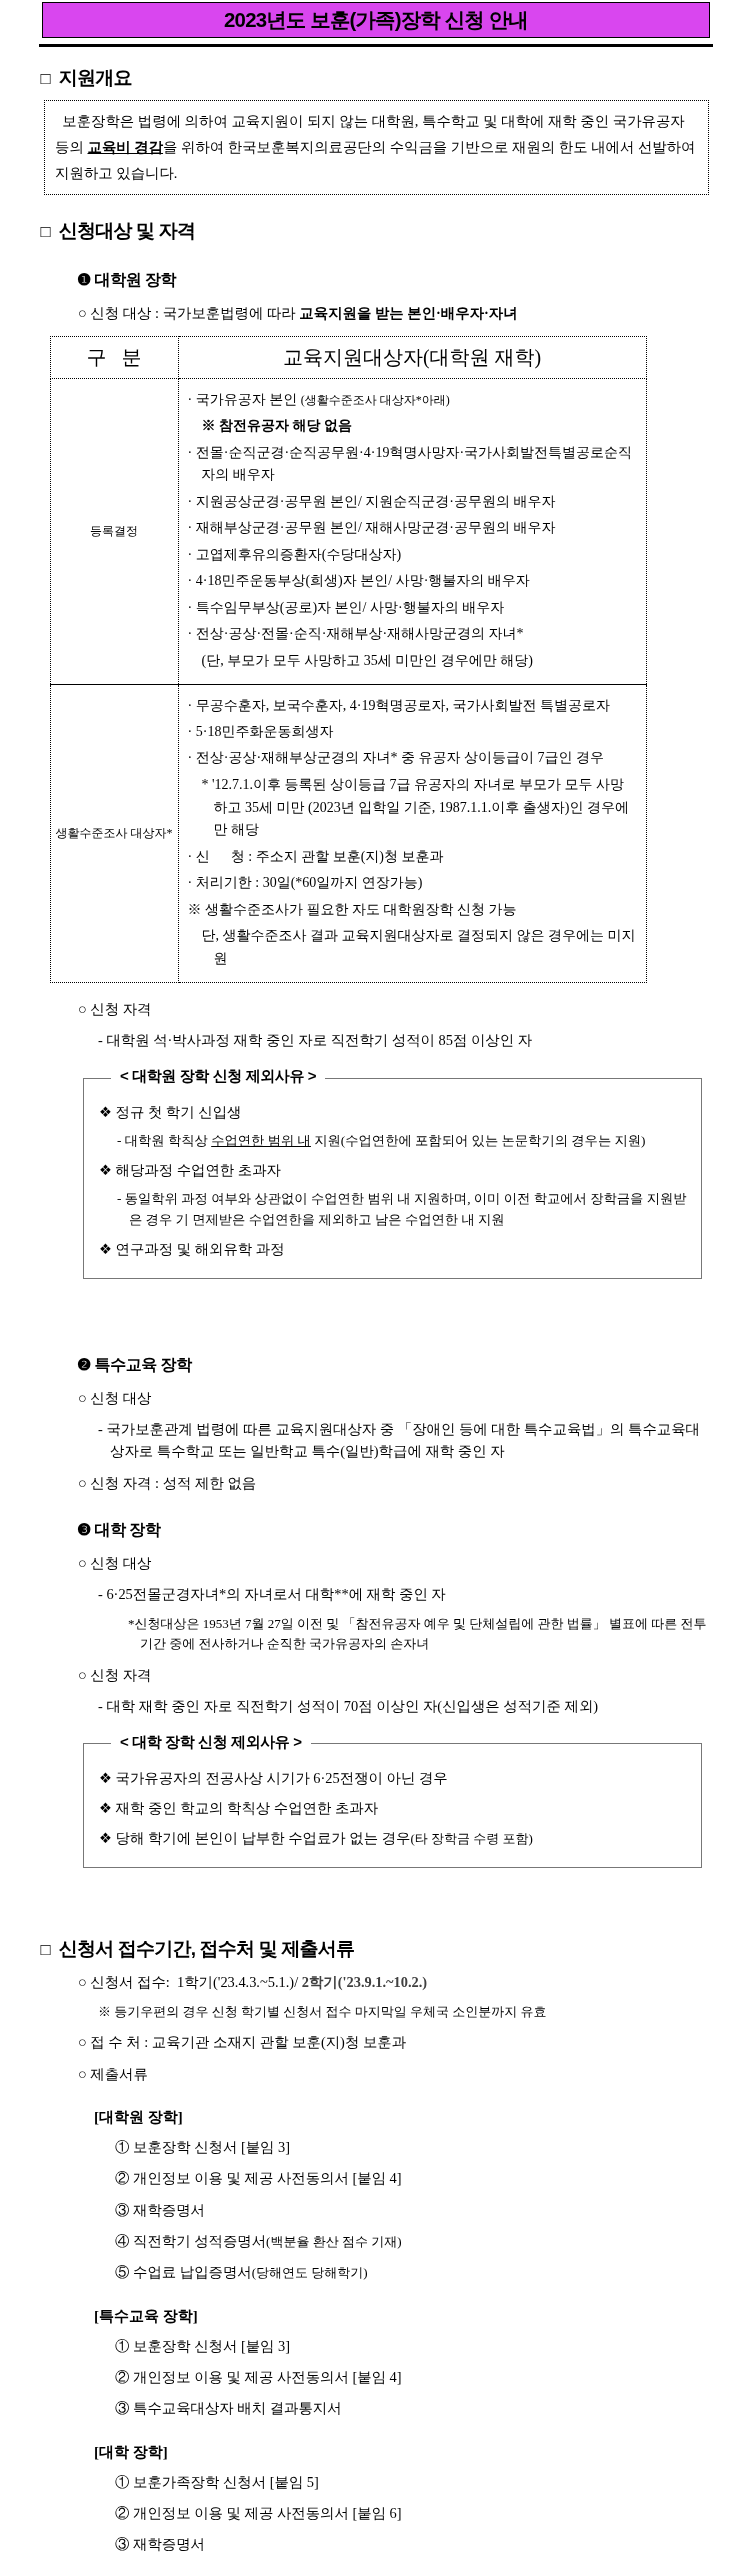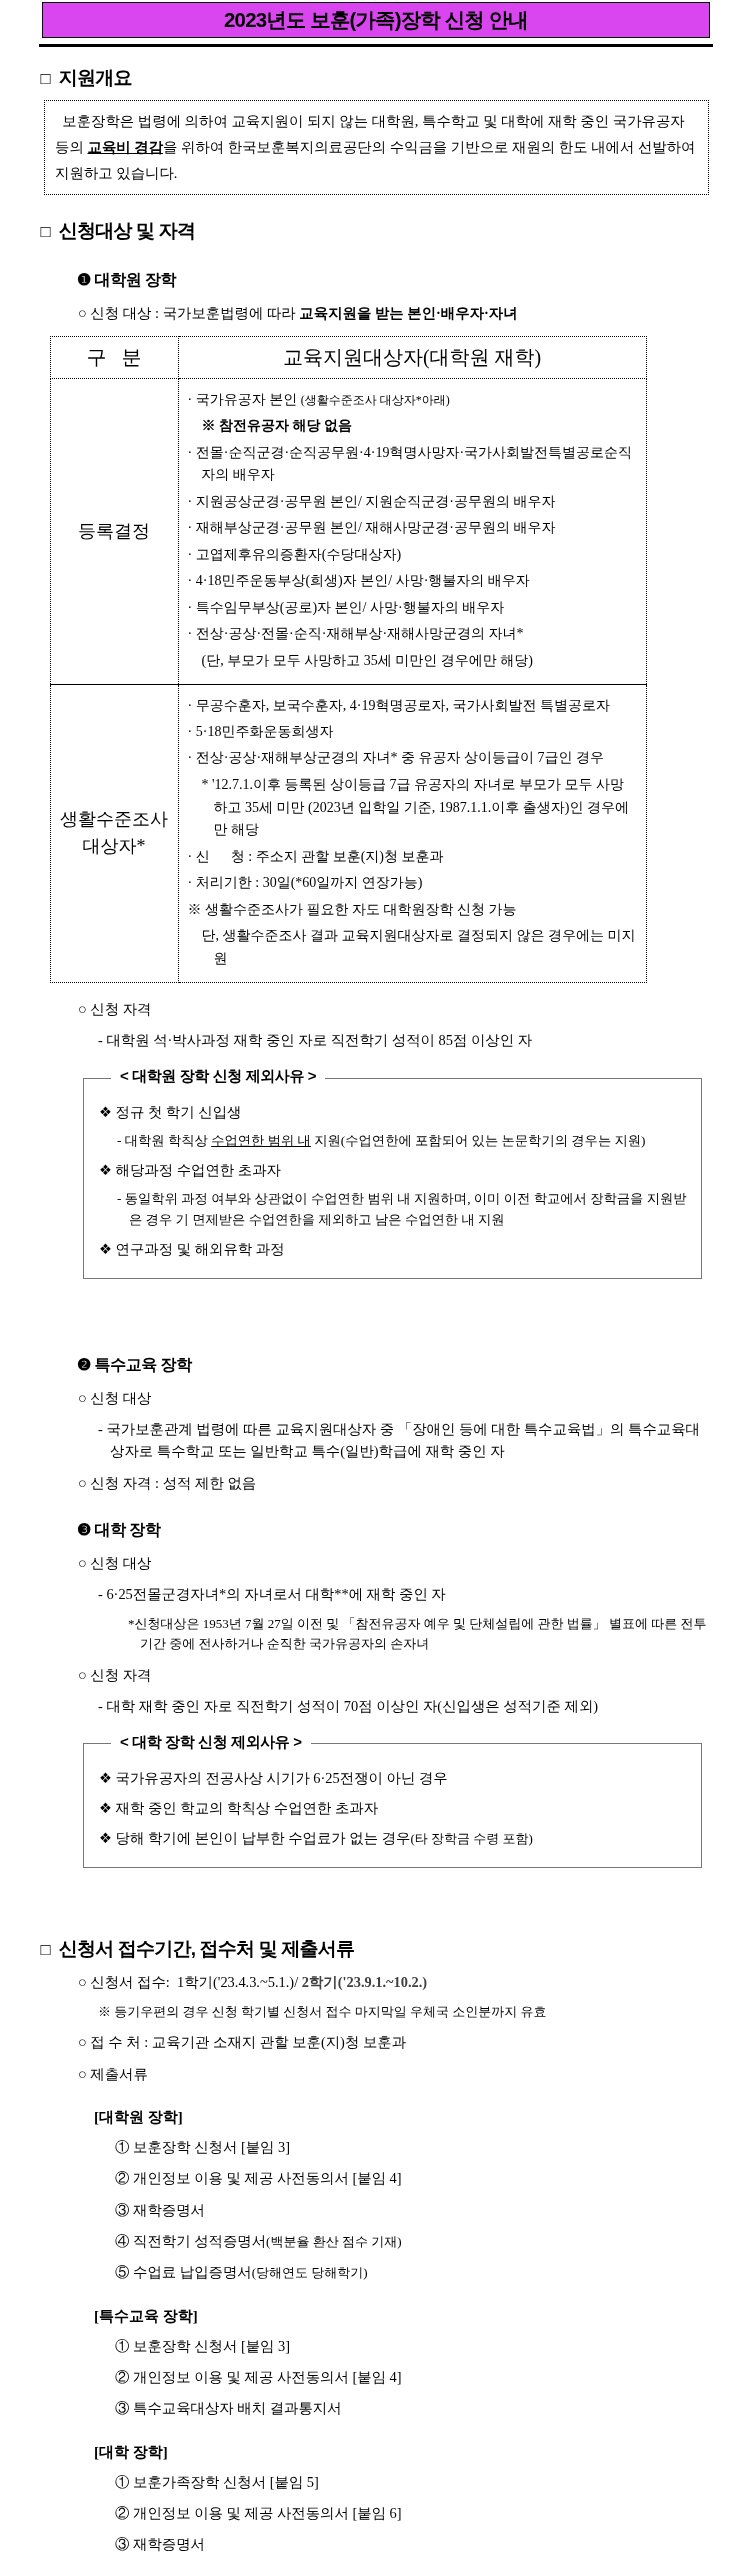--- a/index.html
+++ b/index.html
@@ -40,21 +40,21 @@
   .hang2{padding-left:12px;text-indent:-12px;}
   .b{font-weight:bold;}
   .u{text-decoration:underline;}
   .sm{font-size:12px;}
   .md{font-size:13px;}
   .blue{color:#404040;font-weight:bold;}
   .brkt{font-weight:bold;font-size:15px;margin:23px 0 9px 55px;}
   .tbl{border-collapse:collapse;margin:12px 3px 15px 10.6px;width:597px;table-layout:fixed;}
   .tbl th,.tbl td{border:0.8px dotted #000;vertical-align:middle;}
   .tbl th{font-weight:normal;font-size:20px;padding:6.8px 0;white-space:pre;}
-  .tbl td.lbl{width:127px;text-align:center;font-size:18px;white-space:pre-wrap;line-height:1.5;}
+  .tbl td.lbl{width:127px;text-align:center;font-size:12px;white-space:pre-wrap;line-height:1.5;}
   .tbl td.cnt{padding:6px 7.6px 7.6px 9px;}
   .tbl tr.r2 td{border-top:0.8px solid #000;}
   .tl{white-space:pre-wrap;line-height:1.62;font-size:14px;
       padding-left:13.6px;text-indent:-13.6px;margin:3.8px 0;}
   .tl-ind{padding-left:26px;text-indent:-12px;}
   .exbox{
     position:relative;border:1.1px solid #777;
     margin:26px 10.6px 30px 44px;padding:15px 13.6px 10.6px 15px;
   }
   .exbox .legend{

